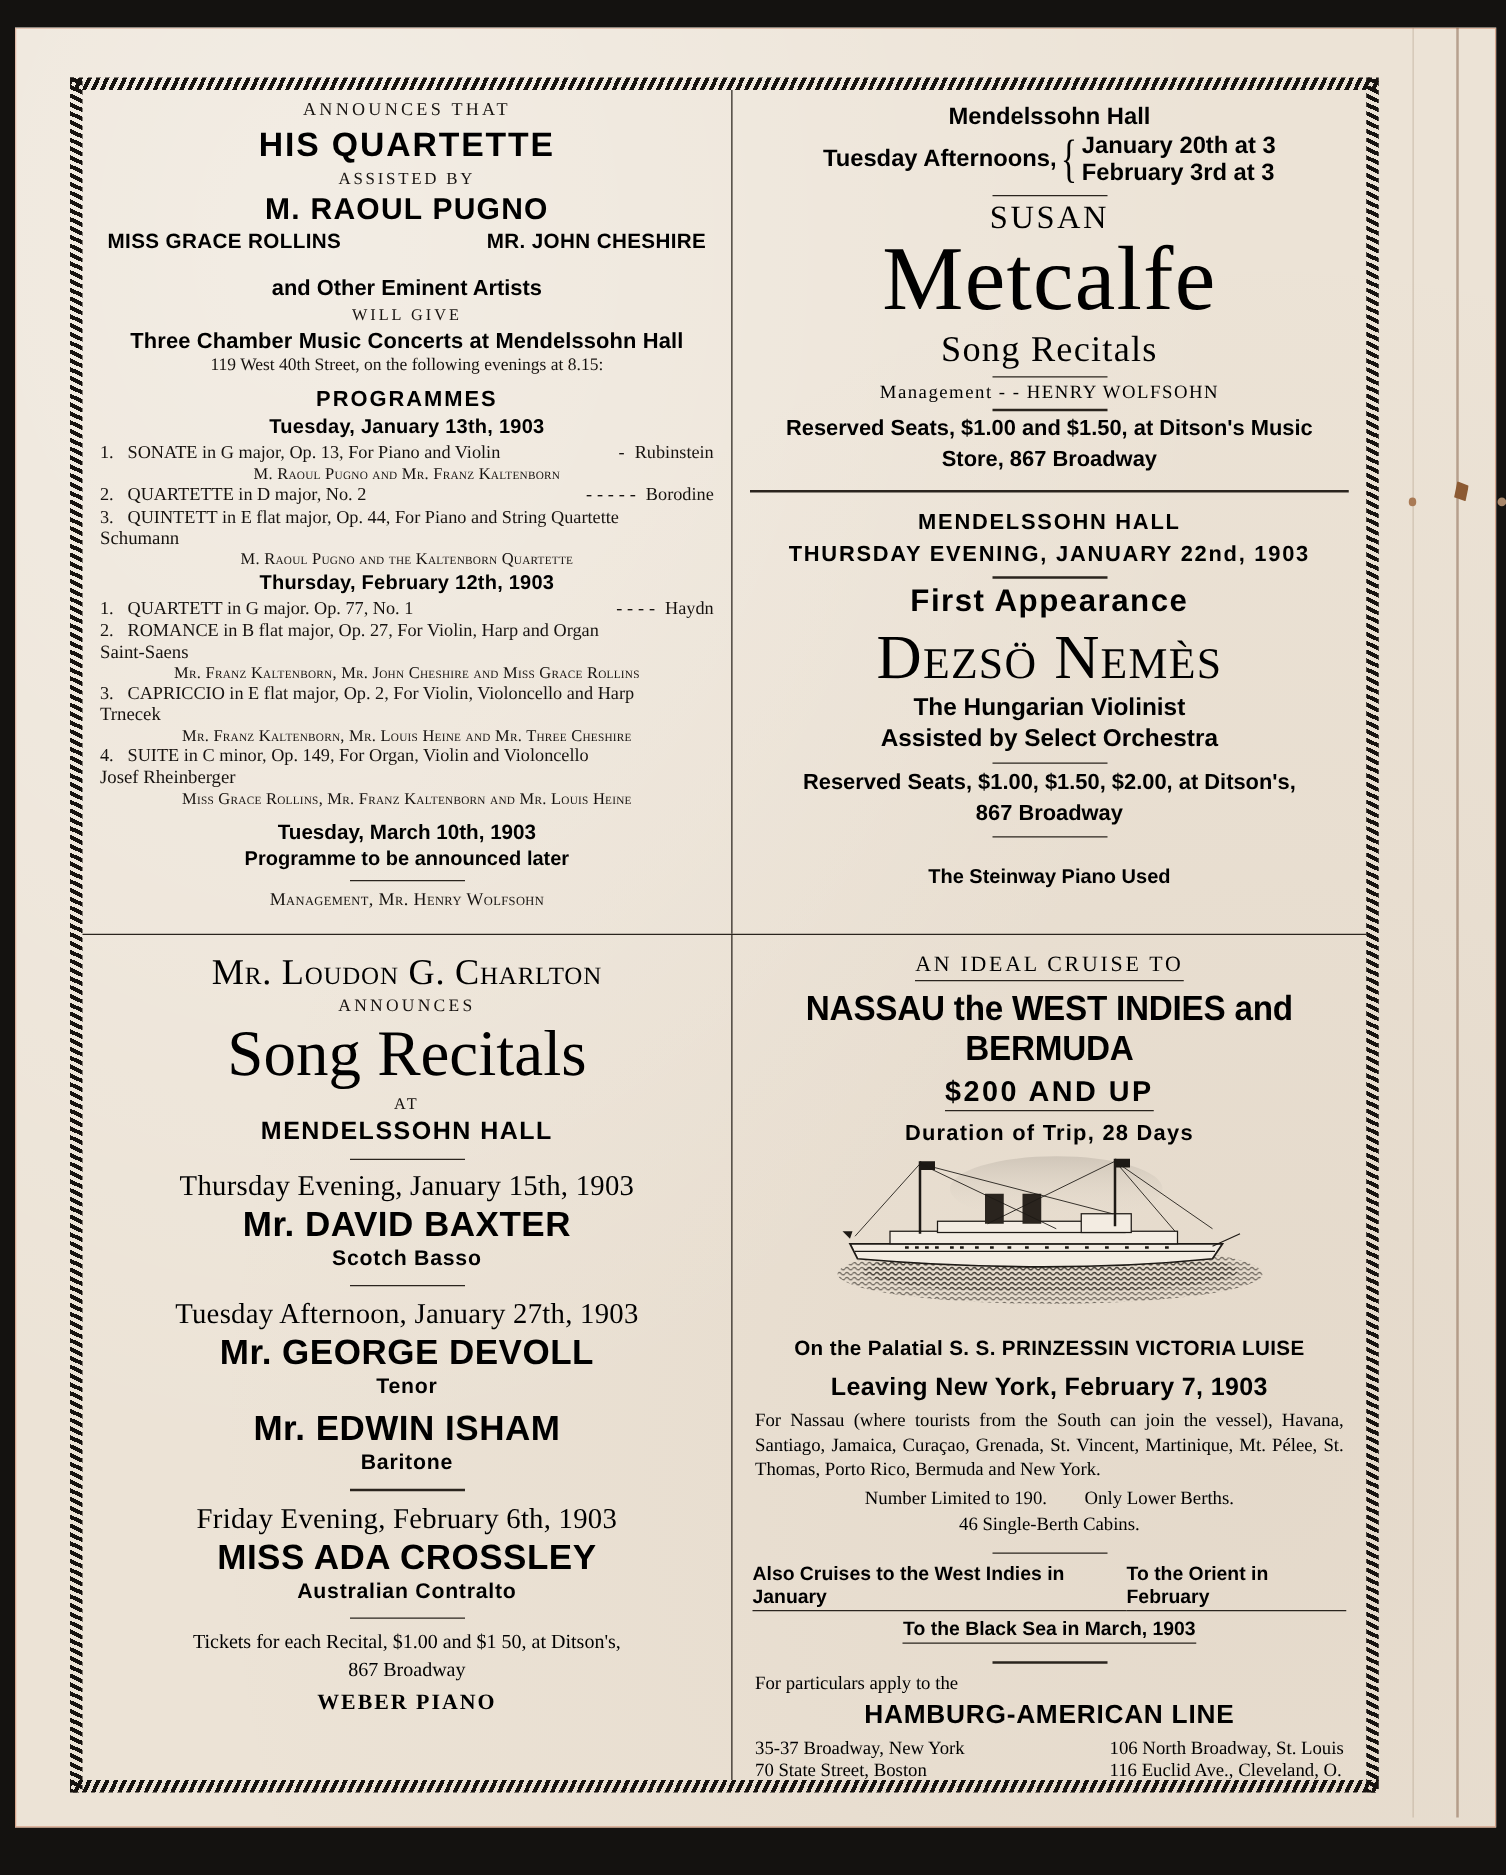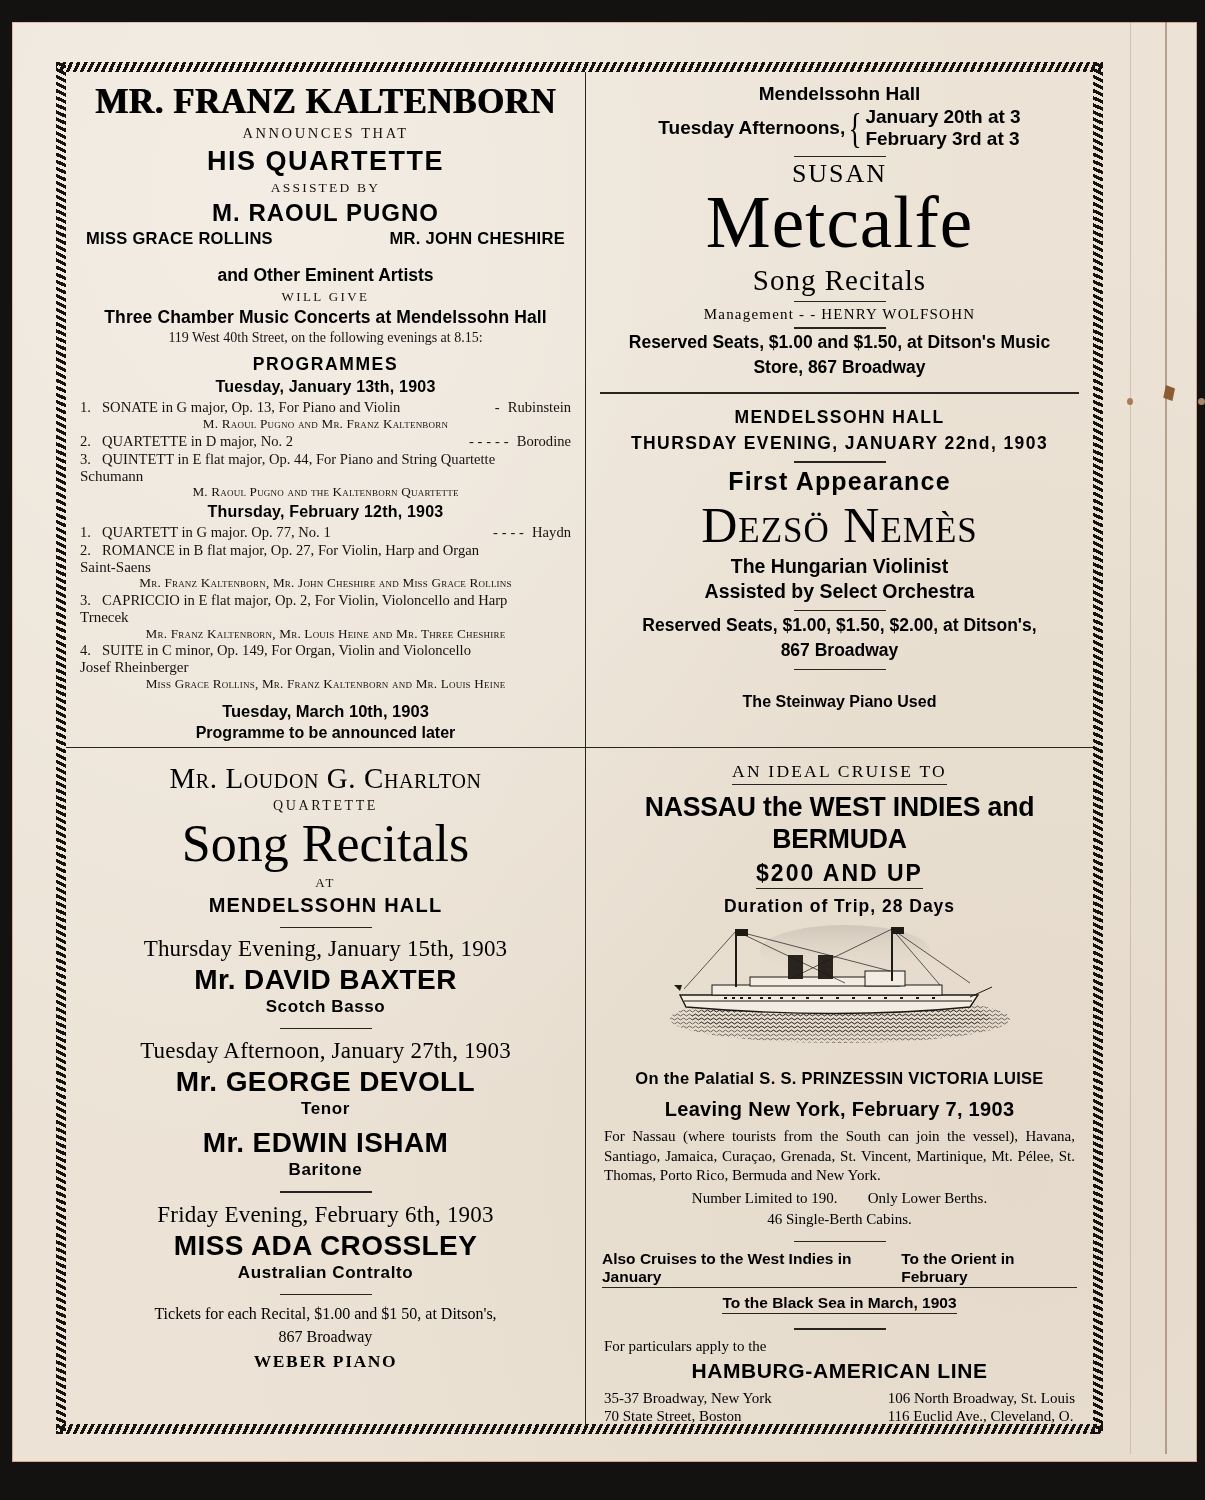--- a/index.html
+++ b/index.html
@@ -147,21 +147,20 @@
   <div class="frame">
     <div class="hatch top"></div>
     <div class="hatch bottom"></div>
     <div class="hatch left"></div>
     <div class="hatch right"></div>
   </div>
 
   <div class="grid">
 
     <div class="cell pad">
-      <div class="kalt-name">MR. FRANZ KALTENBORN</div>
       <div class="announces ser">ANNOUNCES THAT</div>
       <div class="quartette">HIS  QUARTETTE</div>
       <div class="assisted ser">ASSISTED BY</div>
       <div class="pugno">M. RAOUL PUGNO</div>
       <div class="tworow">
         <span>MISS GRACE ROLLINS</span>
         <span>MR. JOHN CHESHIRE</span>
       </div>
       <div class="others">and Other Eminent Artists</div>
       <div class="willgive ser">WILL GIVE</div>
@@ -267,21 +266,21 @@
       <div class="seats">Reserved Seats, $1.00, $1.50, $2.00, at Ditson's,</div>
       <div class="seats">867 Broadway</div>
       <div class="rule-sm" style="margin:7px auto 4px;"></div>
       <div class="steinway">The Steinway Piano Used</div>
     </div>
 
     <div class="hrule"></div>
 
     <div class="cell pad">
       <div class="charlton">Mr. Loudon G. Charlton</div>
-      <div class="ann2 ser">QUARTETTE</div>
+      <div class="ann2 ser">ANNOUNCES</div>
       <div class="songrec2">Song Recitals</div>
       <div class="at ser">AT</div>
       <div class="mhall3">MENDELSSOHN HALL</div>
       <div class="rule-sm" style="margin:10px auto 8px;"></div>
 
       <div class="evdate">Thursday Evening, January 15th, 1903</div>
       <div class="artist">Mr. DAVID BAXTER</div>
       <div class="voice">Scotch Basso</div>
       <div class="rule-sm" style="margin:11px auto 9px;"></div>
 

